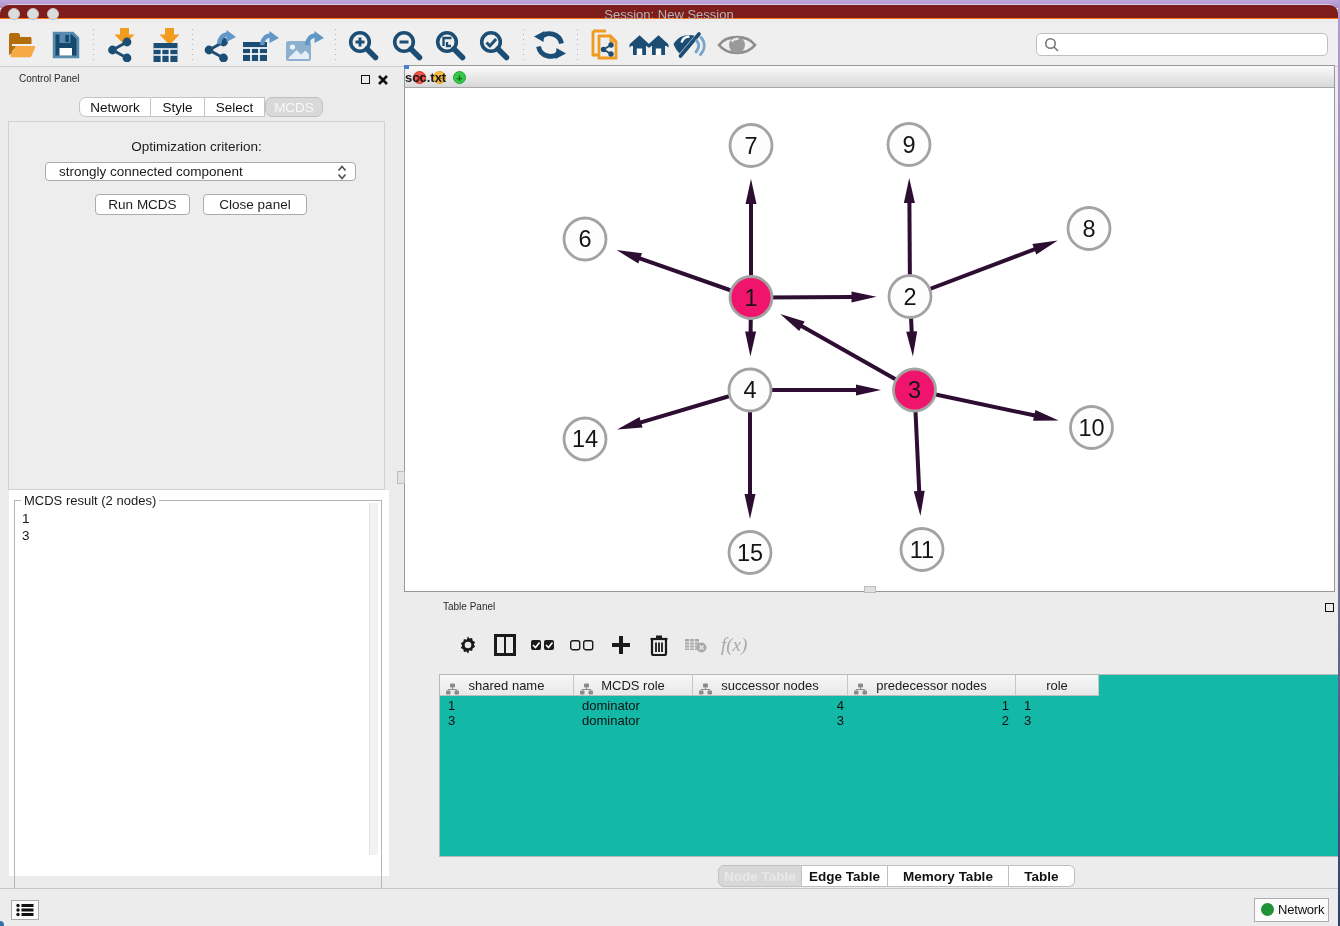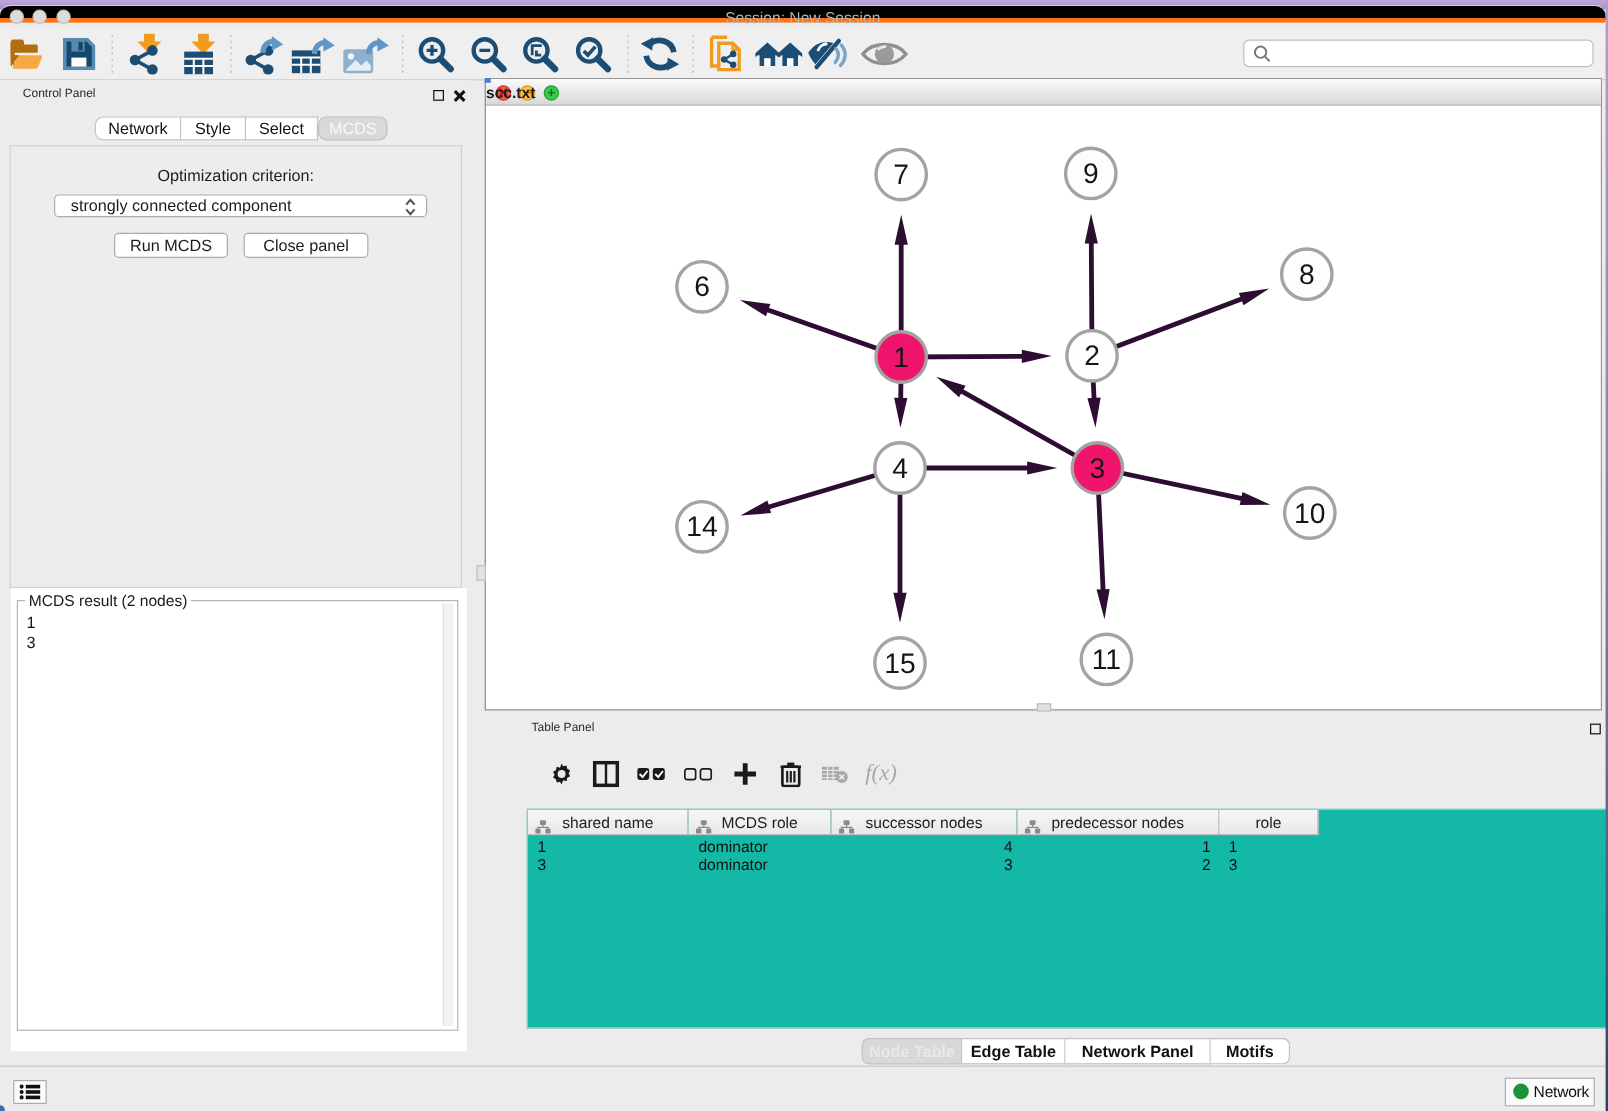--- a/index.html
+++ b/index.html
@@ -3,40 +3,40 @@
 <style>
 *{margin:0;padding:0;box-sizing:border-box}
 html,body{width:1340px;height:926px;overflow:hidden}
 body{font-family:"Liberation Sans",sans-serif;background:#ececec;position:relative}
 .abs{position:absolute}
 
 #desk{left:0;top:0;width:1340px;height:926px;background:#ececec}
 #purpletop{left:0;top:0;width:1340px;height:8px;background:linear-gradient(#c0a7da,#a98fc9)}
 #purpleright{right:0;top:0;width:2px;height:926px;background:linear-gradient(#b29bd3,#9b8abe 30%,#6f6d9a 65%,#29406b)}
 
-#titlebar{left:0;top:4px;width:1338px;height:15px;background:#000000;border-radius:9px 9px 0 0;border-top:1px solid #d9cbe8;border-bottom:4px solid #f97316}
+#titlebar{left:0;top:4px;width:1338px;height:15px;background:#7f1d1d;border-radius:9px 9px 0 0;border-top:1px solid #d9cbe8;border-bottom:1px solid #f97316}
 .tl{position:absolute;top:3px;width:12px;height:12px;border-radius:50%;background:#dcdcdc;border:1px solid #c3c3c3}
 #wtitle{position:absolute;top:2px;width:100%;text-align:center;font-size:13px;color:#b4b4b4}
 
 #toolbar{left:0;top:23px;width:1338px;height:44px;background:#efefef;border-bottom:1px solid #cfcfcf}
 .sep{position:absolute;top:6px;height:32px;width:1px;background-image:linear-gradient(#b5b5b5 30%,rgba(0,0,0,0) 0%);background-size:1px 5px}
 .ticon{position:absolute;top:50%;transform:translate(-50%,-50%)}
 #searchbox{position:absolute;left:1036px;top:10px;width:292px;height:23px;background:#fff;border:1px solid #c0c0c0;border-radius:5px}
 
 #cp{left:0;top:67px;width:392px;height:821px;background:#ececec}
 .paneltitle{font-size:10px;color:#2a2a2a}
 
 #cptabs{position:absolute;left:79px;top:30px;height:20px}
 .seg{position:absolute;top:0;height:20px;background:#fff;border:1px solid #c4c4c4;font-size:13.5px;color:#111;text-align:center;line-height:19px}
 #cpcontent{position:absolute;left:8px;top:54px;width:377px;height:369px;background:#ededed;border:1px solid #d2d2d2}
 #optlabel{position:absolute;left:0;top:17px;width:100%;text-align:center;font-size:13.5px;color:#1c1c1c}
 #dropdown{position:absolute;left:36px;top:40px;width:311px;height:19px;background:#fff;border:1px solid #ababab;border-radius:4px;font-size:13.5px;color:#1c1c1c;line-height:18px;padding-left:13px}
 .btn{position:absolute;top:72px;height:21px;background:#fff;border:1px solid #ababab;border-radius:4px;font-size:13.5px;color:#1c1c1c;text-align:center;line-height:19px}
 #results{position:absolute;left:9px;top:423px;width:380px;height:386px;background:#fff}
-#fieldset{position:absolute;left:5px;top:10px;width:368px;height:359px;border:1px solid #b5b5b5}
+#fieldset{position:absolute;left:5px;top:10px;width:368px;height:426px;border:1px solid #b5b5b5}
 #fslabel{position:absolute;left:6px;top:-8px;background:#fff;font-size:13px;color:#1a1a1a;padding:0 3px}
 #fstext{position:absolute;left:2px;top:10px;font-size:13.5px;color:#161616;line-height:16.5px}
 #fsscroll{position:absolute;right:3px;top:2px;width:9px;height:352px;background:#f2f2f2;border-left:1px solid #e2e2e2}
 
 #frame{left:404px;top:65px;width:931px;height:527px;background:#fff;border:1px solid #989898}
 #ftitle{position:absolute;left:0;top:0;width:100%;height:22px;background:linear-gradient(#fafafa,#d8d8d8);border-bottom:1px solid #a8a8a8}
 #ftext{position:absolute;top:4px;width:100%;text-align:left;font-size:13px;font-weight:bold;color:#1a1a1a}
 .mac{position:absolute;top:5px;width:13px;height:13px;border-radius:50%;font-size:11px;font-weight:bold;text-align:center;line-height:12px}
 #graphsvg{position:absolute;left:0;top:22px}
 
@@ -815,22 +815,22 @@
       <div class="tcell" style="left:584px;top:23px">1</div>
       <div class="tcell" style="left:8px;top:38px">3</div>
       <div class="tcell" style="left:142px;top:38px">dominator</div>
       <div class="tcell" style="left:253px;top:38px;width:151px;text-align:right">3</div>
       <div class="tcell" style="left:408px;top:38px;width:161px;text-align:right">2</div>
       <div class="tcell" style="left:584px;top:38px">3</div>
     </div>
     <div style="position:absolute;left:290px;top:267px;height:22px">
       <div class="btab" style="left:0;width:84px;border-radius:6px 0 0 6px;background:#d8d8d8;color:#e8e8e8;border-color:#c2c2c2">Node Table</div>
       <div class="btab" style="left:84px;width:86px;border-left:none">Edge Table</div>
-      <div class="btab" style="left:170px;width:121px;border-left:none">Network Panel</div>
-      <div class="btab" style="left:291px;width:66px;border-left:none;border-radius:0 6px 6px 0">Motifs</div>
+      <div class="btab" style="left:170px;width:121px;border-left:none">Memory Table</div>
+      <div class="btab" style="left:291px;width:66px;border-left:none;border-radius:0 6px 6px 0">Table</div>
     </div>
   </div>
 <div class="abs" id="status">
     <div id="listbtn"><svg width="18" height="14" viewBox="0 0 18 14" style="margin:2px 0 0 4px">
         <g fill="#111">
           <circle cx="2" cy="2.5" r="1.7"></circle>
           <circle cx="2" cy="7" r="1.7"></circle>
           <circle cx="2" cy="11.5" r="1.7"></circle>
           <rect x="5.5" y="1" width="12" height="3"></rect>
           <rect x="5.5" y="5.5" width="12" height="3"></rect>

